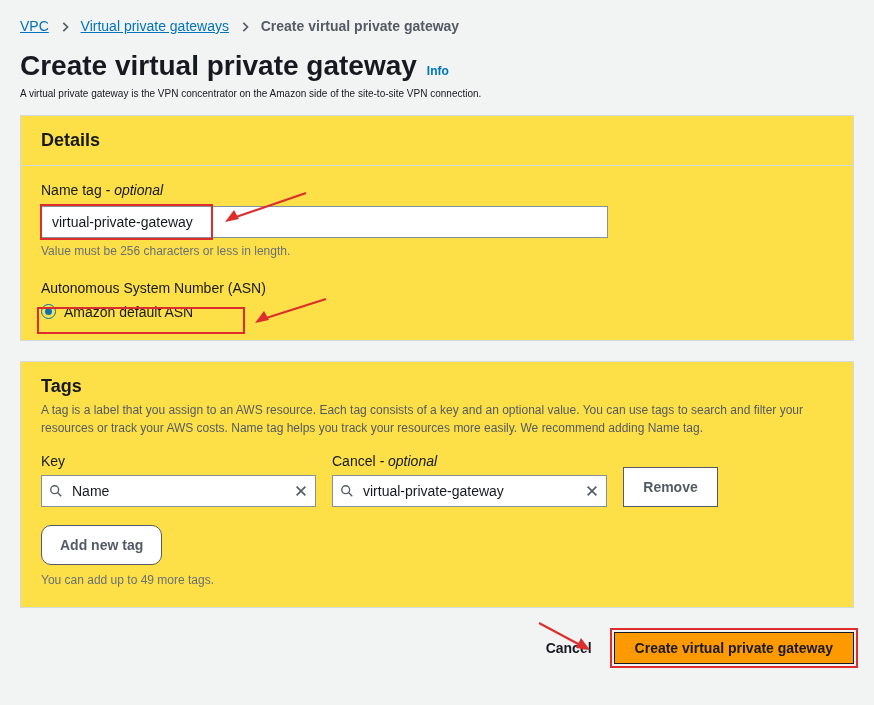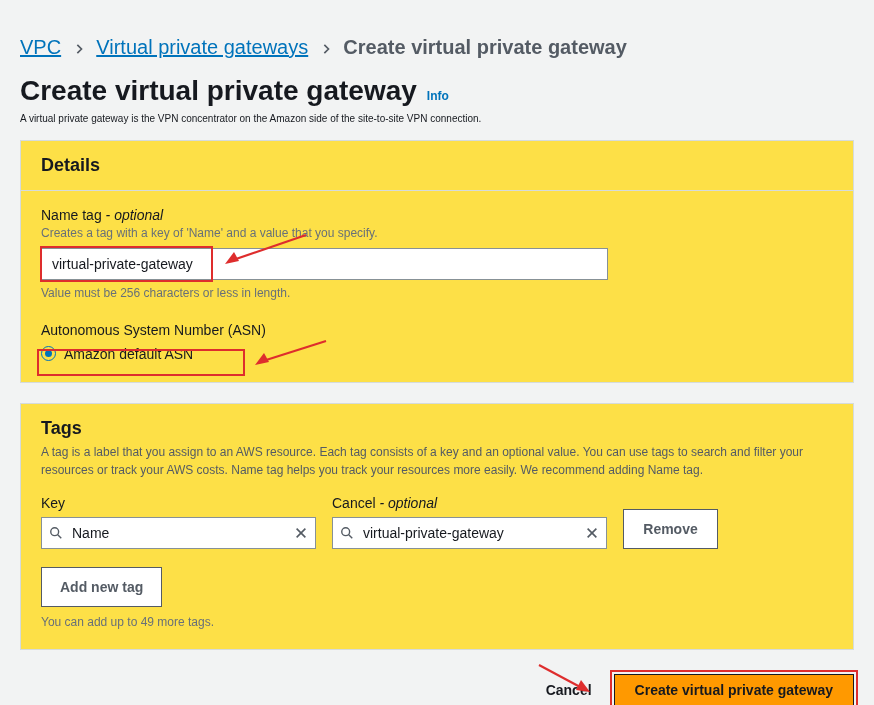--- a/index.html
+++ b/index.html
@@ -4,22 +4,22 @@
   <style>
     * { box-sizing: border-box; margin: 0; padding: 0; }
     body {
       font-family: "Amazon Ember", "Helvetica Neue", Arial, sans-serif;
       background: #f2f3f3;
       color: #16191f;
       font-size: 14px;
       width: 874px;
     }
     .breadcrumb {
-      padding: 36px 20px 10px 20px;
-      font-size: 20px;
+      padding: 18px 20px 10px 20px;
+      font-size: 14px;
     }
     .breadcrumb a {
       color: #0073bb;
       text-decoration: underline;
       cursor: pointer;
     }
     .breadcrumb .sep {
       color: #545b64;
       margin: 0 8px;
       font-weight: bold;
@@ -178,21 +178,21 @@
       border: 1px solid #545b64;
       background: #fff;
       color: #545b64;
       font-size: 14px;
       font-weight: 700;
       cursor: pointer;
       display: inline-flex;
       align-items: center;
     }
     .btn-remove { width: 95px; justify-content: center; }
-    .btn-add { margin-top: 18px; }
+    .btn-add { margin-top: 18px; border-radius: 10px; }
     .footer {
       display: flex;
       justify-content: flex-end;
       align-items: center;
       gap: 18px;
       padding: 4px 20px 24px 20px;
     }
     .btn-cancel {
       border: none;
       background: transparent;
@@ -254,21 +254,20 @@
   <p class="page-desc">A virtual private gateway is the VPN concentrator on the Amazon side of the site-to-site VPN connection.</p>
 </div>
 
 <div class="panel" style="position:relative">
   <div class="panel-header">Details</div>
   <div class="panel-body">
 
     <div class="field-label">
       <span>Name tag</span><span class="optional"> - optional</span>
     </div>
-    <div class="field-hint">Creates a tag with a key of 'Name' and a value that you specify.</div>
     <div class="input-wrap" style="position:relative">
       <input class="text-input" type="text" value="virtual-private-gateway" style="">
       
       <div class="hl" style="left:-1px;top:-2px;width:173px;height:36px"></div>
       
       <svg class="arrow" style="left:180px;top:-18px" width="90" height="40">
         <line x1="85" y1="5" x2="12" y2="30"></line>
         <polygon points="4,34 18,31 13,22"></polygon>
       </svg>
     </div>

